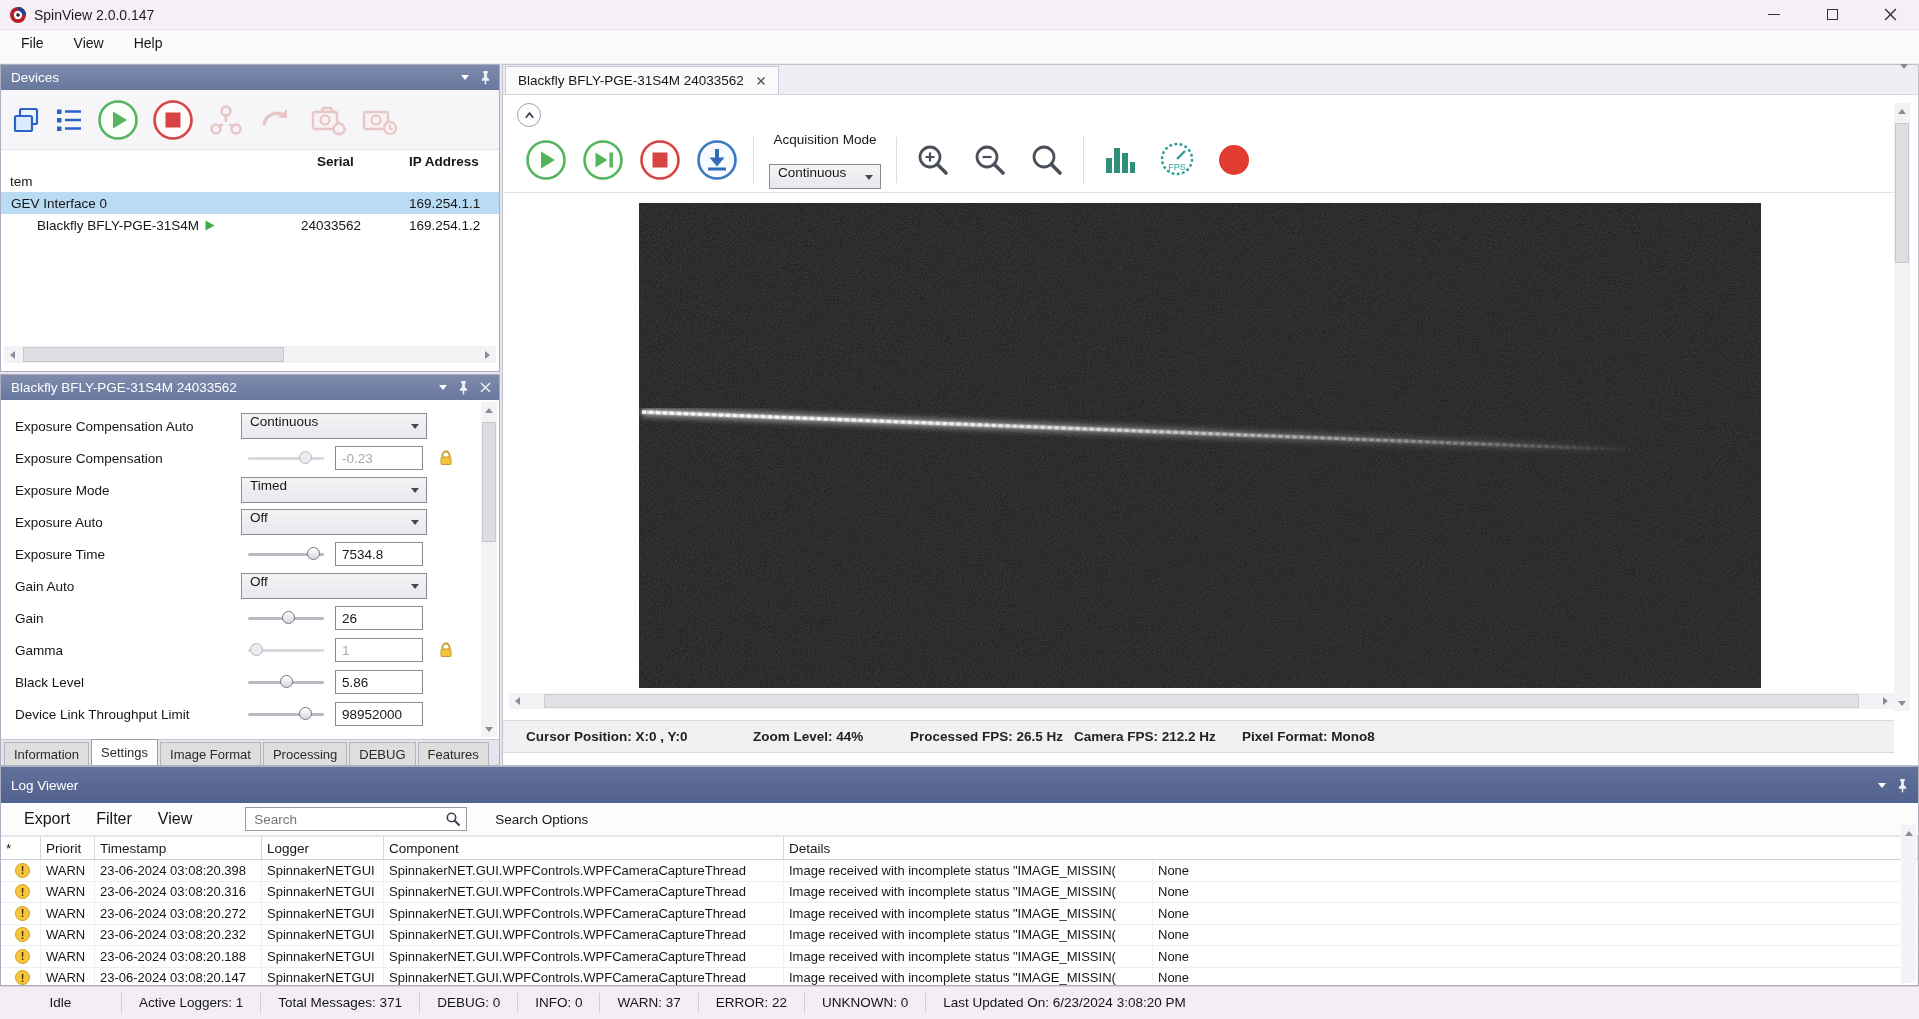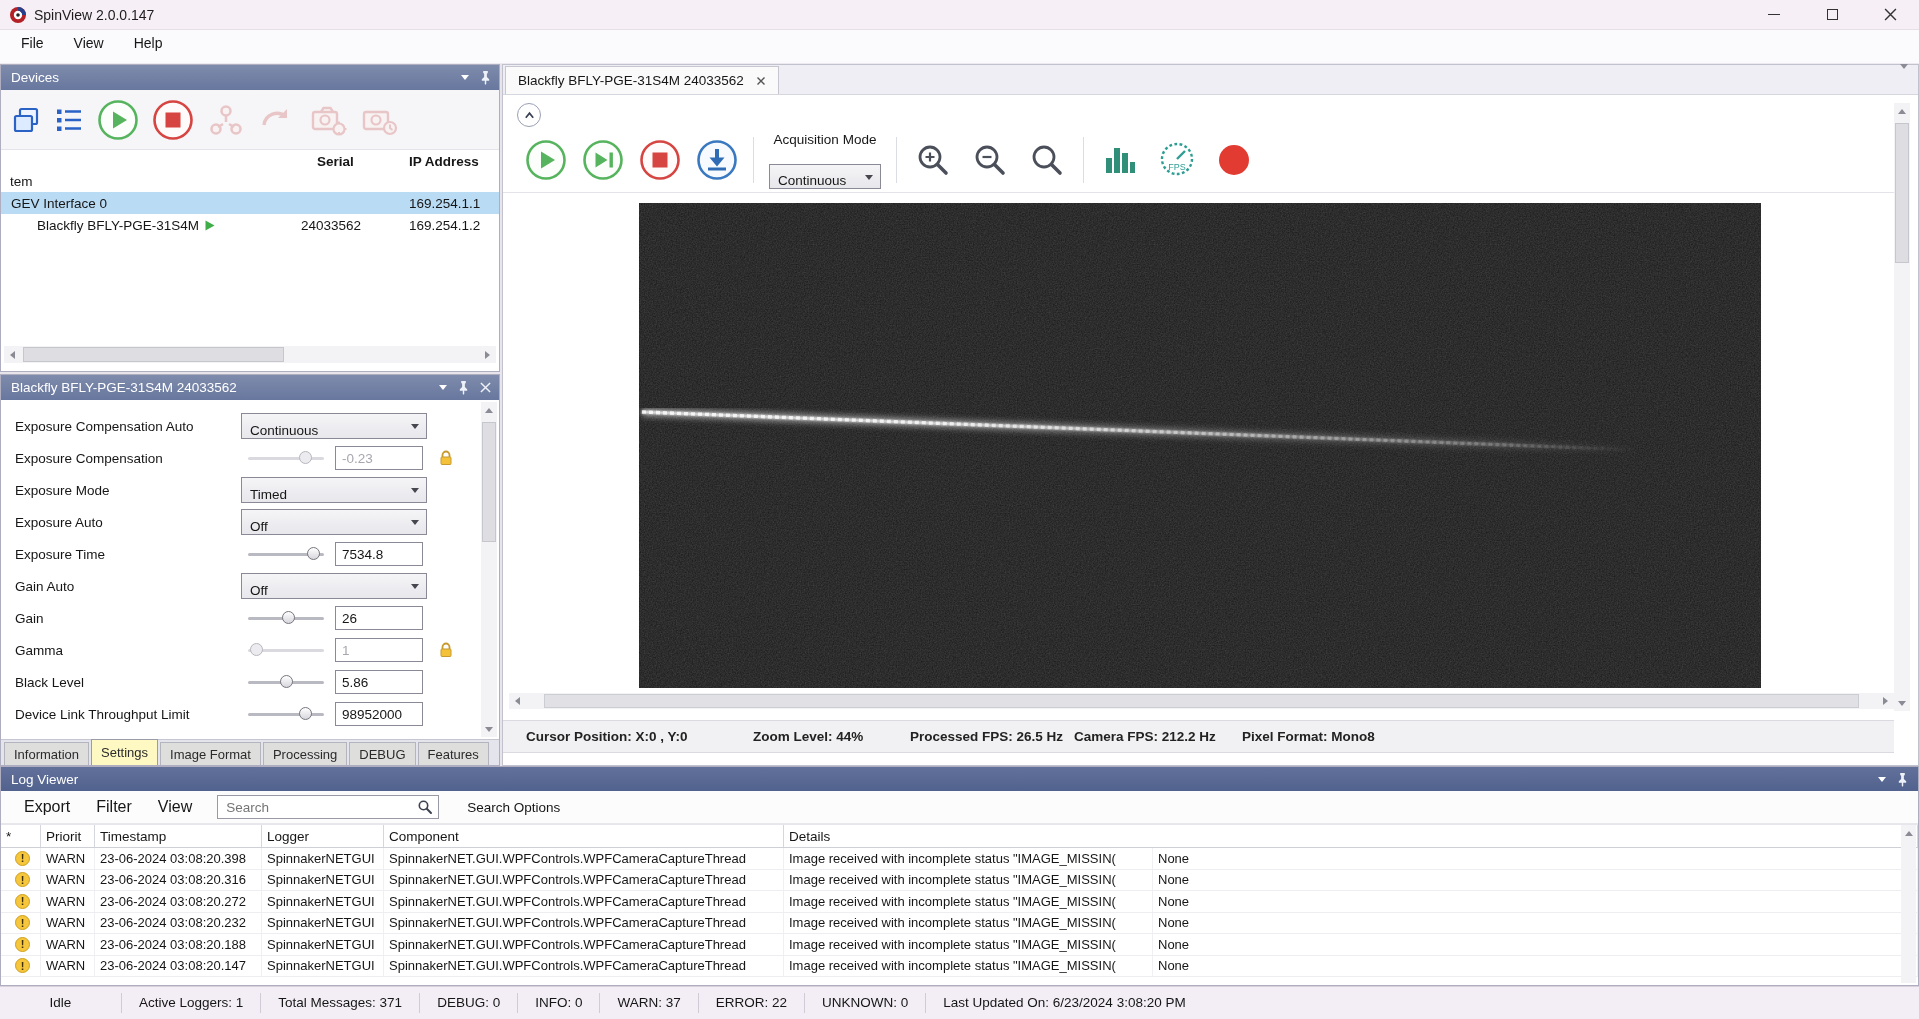--- a/index.html
+++ b/index.html
@@ -16,21 +16,21 @@
 .winbtn .max-glyph{width:11px;height:11px;border:1.4px solid #333}
 
 
 .menubar{position:absolute;left:0;top:30px;width:100%;height:34px;background:#fbfafc;display:flex;padding-left:6px;border-bottom:1px solid #eceaf0}
 .menu-item{padding:5px 15px;font-size:14px}
 
 
 .panel-header{height:25px;background:linear-gradient(#7e8bab,#68779f);color:#fff;display:flex;align-items:center;padding:0 8px 0 10px;font-size:13.5px;flex:0 0 auto}
 .ph-icons{margin-left:auto;display:flex;gap:11px;align-items:center}
 .chev-down{width:0;height:0;border-left:4.5px solid transparent;border-right:4.5px solid transparent;border-top:5.5px solid #fff}
-.combo{position:relative;height:26px;border:1px solid #8a8a96;background:linear-gradient(#f5f5f7,#e7e7ec);display:flex;align-items:flex-end;padding:0 22px 0 8px;font-size:13.5px}
+.combo{position:relative;height:26px;border:1px solid #8a8a96;background:linear-gradient(#f5f5f7,#e7e7ec);display:flex;align-items:flex-start;padding:0 22px 0 8px;font-size:13.5px}
 .combo-chev{position:absolute;right:7px;top:10px;width:0;height:0;border-left:4.5px solid transparent;border-right:4.5px solid transparent;border-top:5.5px solid #46464e}
 
 
 .devices{position:absolute;left:0;top:64px;width:500px;height:308px;background:#fff;border:1px solid #aeaec0;display:flex;flex-direction:column}
 .dev-toolbar{height:60px;background:#f6f6f8;border-bottom:1px solid #e3e3e9;display:flex;align-items:center;gap:13px;padding:0 10px;flex:0 0 auto}
 .dev-cols{position:relative;height:42px;font-size:13.5px;flex:0 0 auto}
 .dev-cols .hserial{position:absolute;left:316px;top:4px;font-weight:700}
 .dev-cols .hip{position:absolute;left:408px;top:4px;font-weight:700}
 .dev-cols .hitem{position:absolute;left:9px;top:24px}
 .dev-rows{position:relative;flex:1}
@@ -62,21 +62,21 @@
 .slider.disabled .thumb{background:#ececf0;border-color:#b6b6be}
 .num-input{position:absolute;left:334px;width:88px;height:24px;border:1px solid #8a8a96;font-size:13.5px;padding:0 6px;background:#fff;font-family:"Liberation Sans",sans-serif;color:#161616}
 .num-input.disabled{color:#a7a7b0}
 .lock-ic{position:absolute;left:437px;top:8px;width:16px;height:16px}
 .vscroll{position:absolute;right:2px;top:2px;bottom:2px;width:16px;background:#f3f3f5}
 .vs-btn{position:absolute;left:0;width:16px;height:16px;display:flex;align-items:center;justify-content:center}
 .vs-btn.top{top:0}.vs-btn.bot{bottom:0}
 .vs-thumb{position:absolute;left:1px;right:1px;top:20px;height:120px;background:#dddde2;border:1px solid #c6c6cd}
 .set-tabs{height:26px;background:#e4e4ec;display:flex;align-items:flex-end;padding-left:3px;border-top:1px solid #c6c6d0;flex:0 0 auto}
 .set-tab{height:23px;padding:0 9px;display:flex;align-items:center;font-size:13px;background:#dededd;border:1px solid #b4b4be;border-bottom:none;margin-right:2px;color:#2b2b2b}
-.set-tab.active{background:#fef9c3;height:26px;border-color:#9c9ca8}
+.set-tab.active{background:#ffffff;height:26px;border-color:#9c9ca8}
 
 
 .imgview{position:absolute;left:502px;top:64px;width:1417px;height:702px;background:#fff;border:1px solid #c2c2ce}
 .iv-tabbar{position:relative;height:30px;background:#efeef4;display:flex;align-items:flex-end;border-bottom:1px solid #d6d6de}
 .iv-tab{height:28px;background:#fafafa;border:1px solid #c6c6d0;border-bottom:none;display:flex;align-items:center;gap:12px;padding:0 12px;font-size:13.5px;margin-left:2px}
 .tb-chev{position:absolute;right:10px;bottom:9px}
 .iv-body{position:absolute;left:0;top:30px;right:0;bottom:0;background:#fff}
 .collapse-btn{position:absolute;left:14px;top:8px;width:24px;height:24px;border-radius:50%;border:1px solid #9aa0b5;background:#fff;display:flex;align-items:center;justify-content:center}
 .iv-toolbar{position:absolute;left:22px;top:34px;height:62px;display:flex;align-items:center;gap:15px;border-bottom:0}
 .iv-toolbar-line{position:absolute;left:0;right:24px;top:97px;height:1px;background:#e3e3e9}
@@ -90,24 +90,24 @@
 .iv-hscroll{position:absolute;left:6px;top:598px;width:1385px;height:16px;background:#f3f3f5;display:flex;align-items:center}
 .iv-hthumb{position:absolute;left:18px;right:18px;top:1px;bottom:1px;background:#e0e0e5;border:1px solid #ccccd3}
 .iv-status{position:absolute;left:0;top:625px;width:1391px;height:33px;background:#f1f1f3;border-top:1px solid #dadae0;border-bottom:1px solid #dadae0;font-size:13.5px}
 .iv-status span{position:absolute;top:8px;font-weight:700;color:#222}
 .ivs-cursor{left:23px}.ivs-zoom{left:250px}.ivs-pfps{left:407px}.ivs-cfps{left:571px}.ivs-pix{left:739px}
 .iv-vscroll{position:absolute;right:8px;top:8px;width:16px;height:608px;background:#f3f3f5}
 .iv-vthumb{position:absolute;left:1px;right:1px;top:20px;height:140px;background:#dddde2;border:1px solid #c6c6cd}
 
 
 .logviewer{position:absolute;left:0;top:766px;width:1919px;height:220px;background:#fff;border:1px solid #aeaec0;display:flex;flex-direction:column}
-.log-header{height:24px;background:linear-gradient(#62719a,#51628e);color:#fff;display:flex;align-items:center;padding:0 10px;font-size:13.5px;flex:0 0 auto}
+.log-header{height:36px;background:linear-gradient(#62719a,#51628e);color:#fff;display:flex;align-items:center;padding:0 10px;font-size:13.5px;flex:0 0 auto}
 .log-toolbar{height:33px;display:flex;align-items:center;padding-left:10px;background:#fcfcfd;border-bottom:1px solid #e7e7ec;flex:0 0 auto}
 .log-menu-item{padding:5px 13px;font-size:16px}
-.log-search{width:222px;height:24px;border:1px solid #9a9aa6;display:flex;align-items:center;padding:0 5px 0 8px;margin-left:12px;background:#fff}
+.log-search{width:222px;height:24px;border:1px solid #9a9aa6;display:flex;align-items:center;padding:0 5px 0 8px;margin-left:40px;background:#fff}
 .log-search input{border:none;outline:none;flex:1;font-size:13.5px;font-family:"Liberation Sans",sans-serif;color:#444;background:transparent;min-width:0}
 .search-options{padding:5px 13px;font-size:13.5px;margin-left:15px}
 .log-table{position:relative;flex:1;font-size:13px;overflow:hidden}
 .log-thead{display:flex;height:24px;align-items:center;border-bottom:1px solid #cfcfd8;border-top:1px solid #e6e6ec;font-size:13.5px}
 .log-thead>div{border-right:1px solid #d6d6de;height:100%;display:flex;align-items:center;padding-left:5px}
 .log-row{display:flex;height:21.5px;align-items:center;border-bottom:1px solid #ededf2;white-space:nowrap}
 .log-row>div{border-right:1px solid #f0f0f4;height:100%;display:flex;align-items:center;padding-left:5px;overflow:hidden}
 .c-star{width:40px;flex:0 0 auto}
 .c-pri{width:54px;flex:0 0 auto}
 .c-ts{width:167px;flex:0 0 auto}

